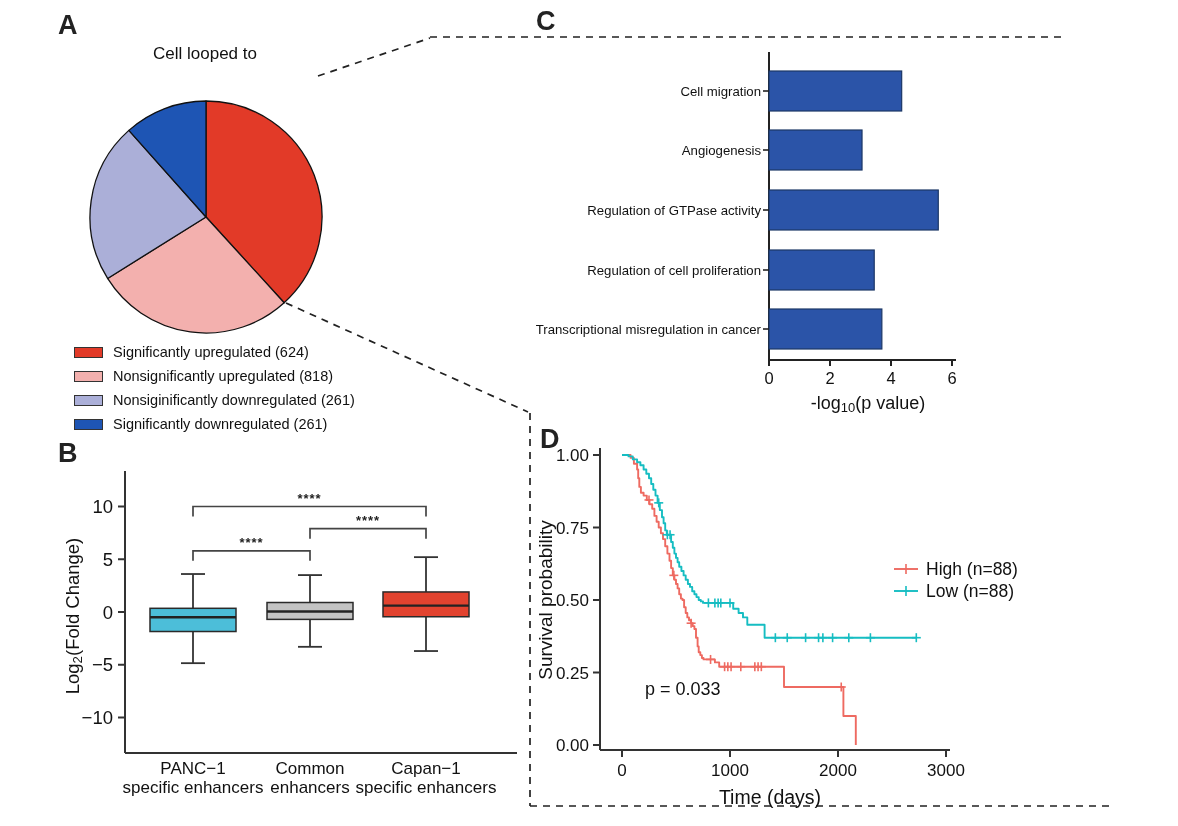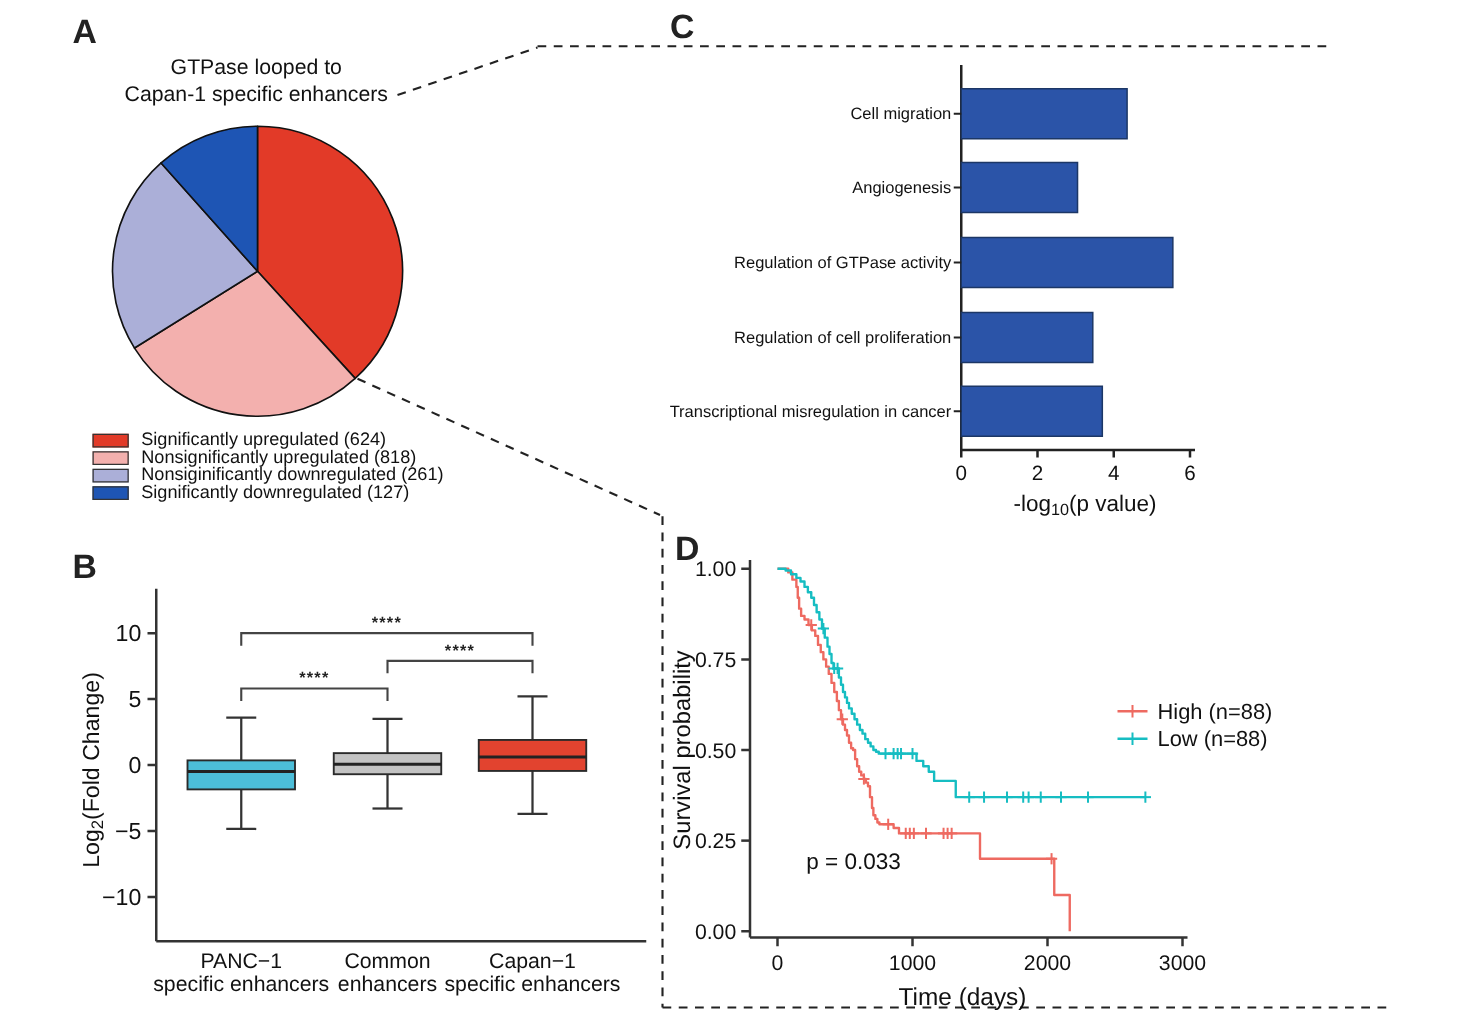--- a/index.html
+++ b/index.html
@@ -20,21 +20,21 @@
   #label-b{left:58px;top:438px;}
   #label-c{left:536px;top:6px;}
   #label-d{left:540px;top:424px;}
   .pie-title{
     position:absolute;left:55px;top:43px;width:300px;
     text-align:center;font-size:17px;line-height:22px;color:#111;
   }
   #overlay-svg, .panel-svg{position:absolute;}
   .legend-a{
     position:absolute;left:74px;top:346px;
-    display:flex;flex-direction:column;gap:1px;
+    display:flex;flex-direction:column;gap:11px;
   }
   .legend-row{display:flex;align-items:center;height:13px;}
   .legend-swatch{
     width:27px;height:9px;border:1.5px solid #333;margin-right:10px;
     box-sizing:content-box;flex:none;
   }
   .legend-label{font-size:14.5px;color:#111;white-space:nowrap;line-height:13px;}
   svg text{font-family:"Liberation Sans", sans-serif;}
 </style>
 </head>
@@ -45,22 +45,21 @@
   <svg id="overlay-svg" style="left:0;top:0;" width="1178" height="826">
       <line x1="318" y1="76" x2="430" y2="38" stroke="#222" stroke-width="1.7" stroke-dasharray="7 6"></line>
       <line x1="430" y1="37" x2="1065" y2="37" stroke="#222" stroke-width="1.7" stroke-dasharray="7 6"></line>
       <line x1="286" y1="303" x2="528" y2="412" stroke="#222" stroke-width="1.7" stroke-dasharray="7 6"></line>
       <line x1="530" y1="413" x2="530" y2="806" stroke="#222" stroke-width="1.7" stroke-dasharray="7 6"></line>
       <line x1="530" y1="806" x2="1112" y2="806" stroke="#222" stroke-width="1.7" stroke-dasharray="7 6"></line>
     </svg>
 
   <div id="label-a" class="panel-label">A</div>
   <div class="pie-title">
-    <div>GTPase looped to</div>
-    <div>Capan-1 specific enhancers</div>
+    <div>Cell looped to</div>
   </div>
   <svg id="pie-svg" class="panel-svg" style="left:86px;top:97px;" width="240" height="240">
       <path d="M 120 120 L 120.00 4.00 A 116 116 0 0 1 198.15 205.73 Z" fill="#E23A28" stroke="#111" stroke-width="1.3" stroke-linejoin="round"></path>
       <path d="M 120 120 L 198.15 205.73 A 116 116 0 0 1 21.61 181.45 Z" fill="#F3B0AE" stroke="#111" stroke-width="1.3" stroke-linejoin="round"></path>
       <path d="M 120 120 L 21.61 181.45 A 116 116 0 0 1 42.85 33.38 Z" fill="#ABAFD8" stroke="#111" stroke-width="1.3" stroke-linejoin="round"></path>
       <path d="M 120 120 L 42.85 33.38 A 116 116 0 0 1 120.00 4.00 Z" fill="#1E55B4" stroke="#111" stroke-width="1.3" stroke-linejoin="round"></path>
     </svg>
   <div class="legend-a" id="legend-a">
       <div class="legend-row">
         <span class="legend-swatch" style="background: rgb(226, 58, 40);"></span>
@@ -69,21 +68,21 @@
       <div class="legend-row">
         <span class="legend-swatch" style="background: rgb(243, 176, 174);"></span>
         <span class="legend-label">Nonsignificantly upregulated (818)</span>
       </div>
       <div class="legend-row">
         <span class="legend-swatch" style="background: rgb(171, 175, 216);"></span>
         <span class="legend-label">Nonsiginificantly downregulated (261)</span>
       </div>
       <div class="legend-row">
         <span class="legend-swatch" style="background: rgb(30, 85, 180);"></span>
-        <span class="legend-label">Significantly downregulated (127)</span>
+        <span class="legend-label">Significantly downregulated (261)</span>
       </div>
     </div>
 
   <div id="label-b" class="panel-label">B</div>
   <svg id="box-svg" class="panel-svg" style="left:55px;top:438px;" width="475" height="388">
       <line x1="70" y1="33" x2="70" y2="315" stroke="#333" stroke-width="2"></line>
       <line x1="70" y1="315" x2="462" y2="315" stroke="#333" stroke-width="2"></line>
       <line x1="63" y1="68.5" x2="70" y2="68.5" stroke="#333" stroke-width="2"></line>
       <text x="58" y="75" fill="#111" font-size="18.5" text-anchor="end">10</text>
       <line x1="63" y1="121.25" x2="70" y2="121.25" stroke="#333" stroke-width="2"></line>

